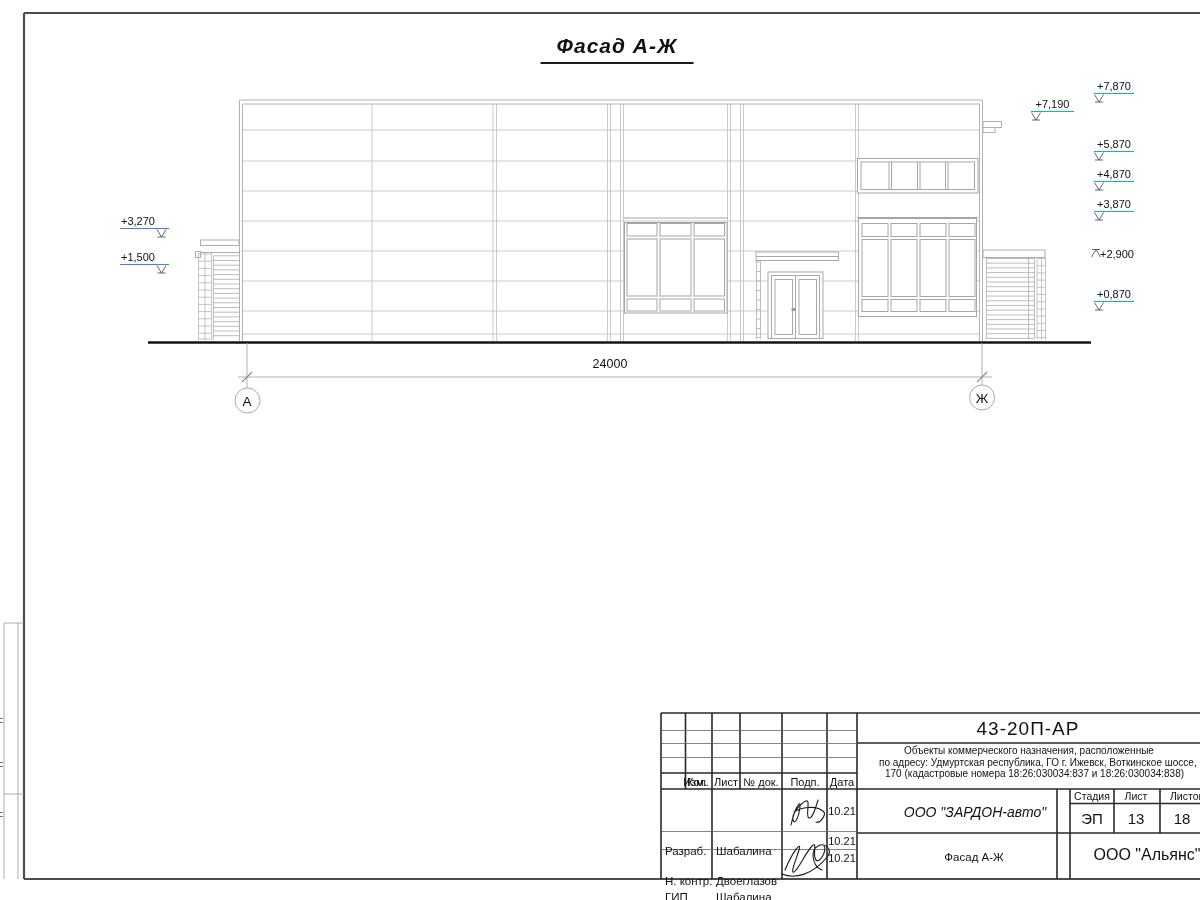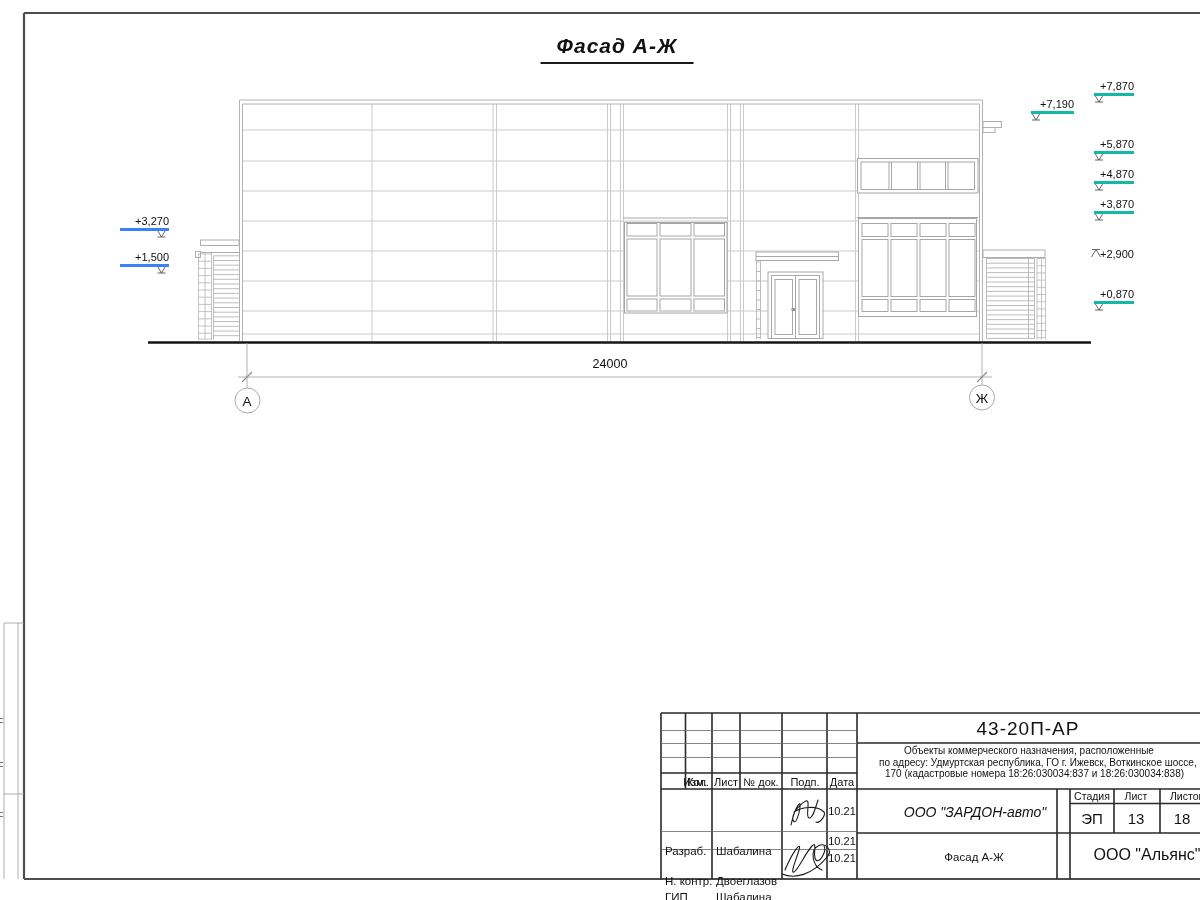--- a/index.html
+++ b/index.html
@@ -11,22 +11,22 @@
   svg{position:absolute;left:0;top:0;}
   .t{position:absolute;white-space:nowrap;color:#111;}
   .c{transform:translate(-50%,-50%);}
   .view-title{
     left:617px;top:34px;transform:translateX(-50%);
     font-size:21px;font-style:italic;font-weight:bold;letter-spacing:1px;
     border-bottom:2px solid #1a1a1a;padding:0 16px 4px 16px;
   }
   .dim{font-size:12.5px;}
   .axis{font-size:13.5px;}
-  .elev{font-size:11px;width:40px;text-align:right;border-bottom:3px solid #14b8a6;padding-bottom:1px;}
-  .elev-l{font-size:11px;width:48px;text-align:right;border-bottom:3px solid #3b82f6;padding-bottom:1px;padding-left:1px;}
+  .elev{font-size:11px;width:40px;text-align:center;border-bottom:1px solid #14b8a6;padding-bottom:1px;}
+  .elev-l{font-size:11px;width:48px;text-align:left;border-bottom:1px solid #3b82f6;padding-bottom:1px;padding-left:1px;}
   .elev-plain{font-size:11px;}
   .tb{font-size:11px;}
   .tb-role{font-size:11.5px;margin-top:40px;}
   .tb-code{font-size:19px;letter-spacing:1px;}
   .tb-desc{font-size:10px;text-align:right;}
   .tb-customer{font-size:14px;font-style:italic;}
   .tb-small{font-size:10.5px;}
   .tb-val{font-size:15px;}
   .tb-org{font-size:16px;}
   .tb-title{font-size:11.5px;}

